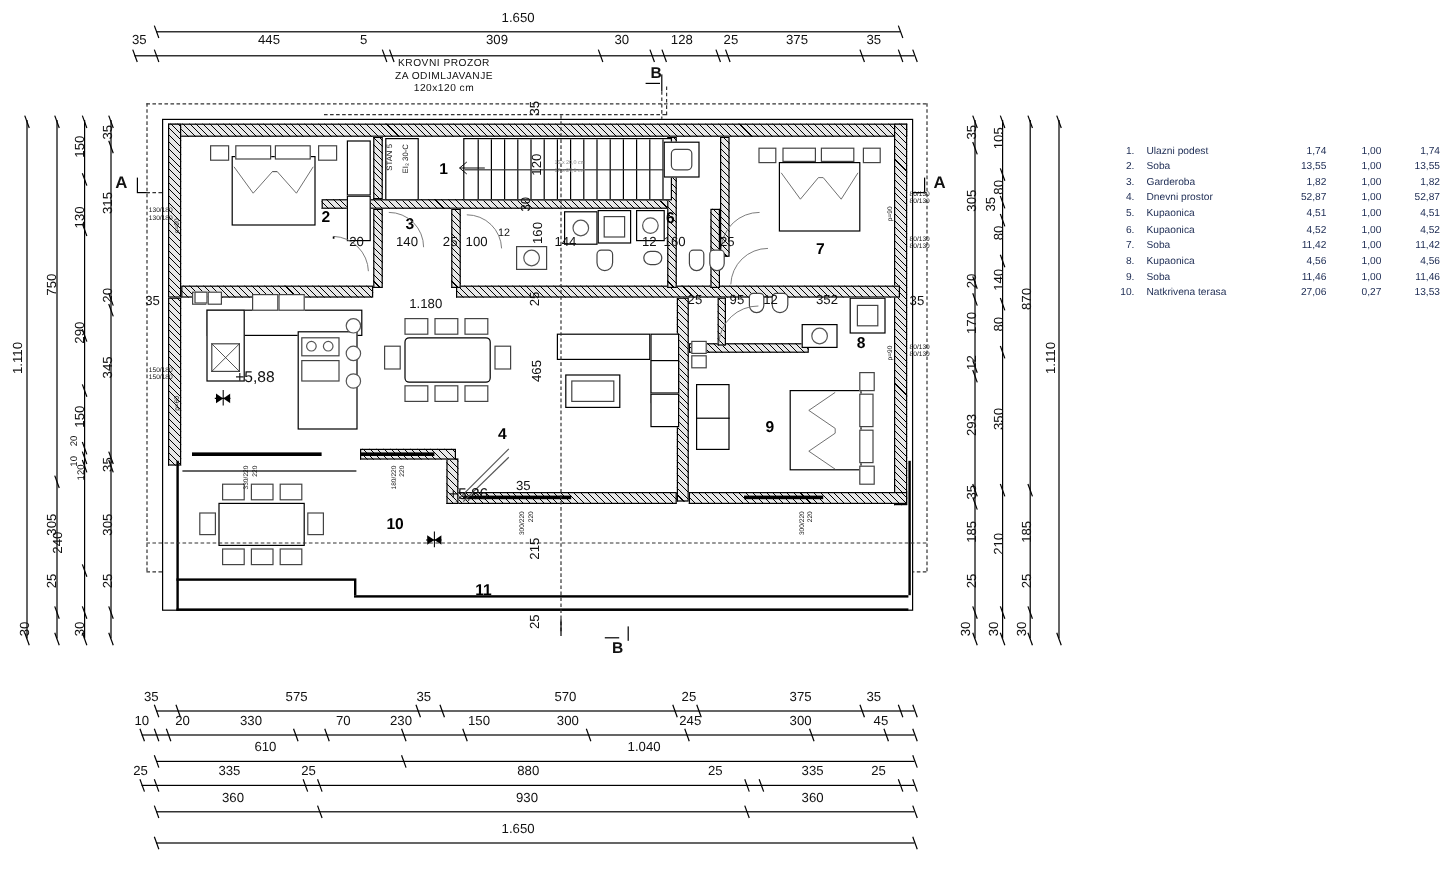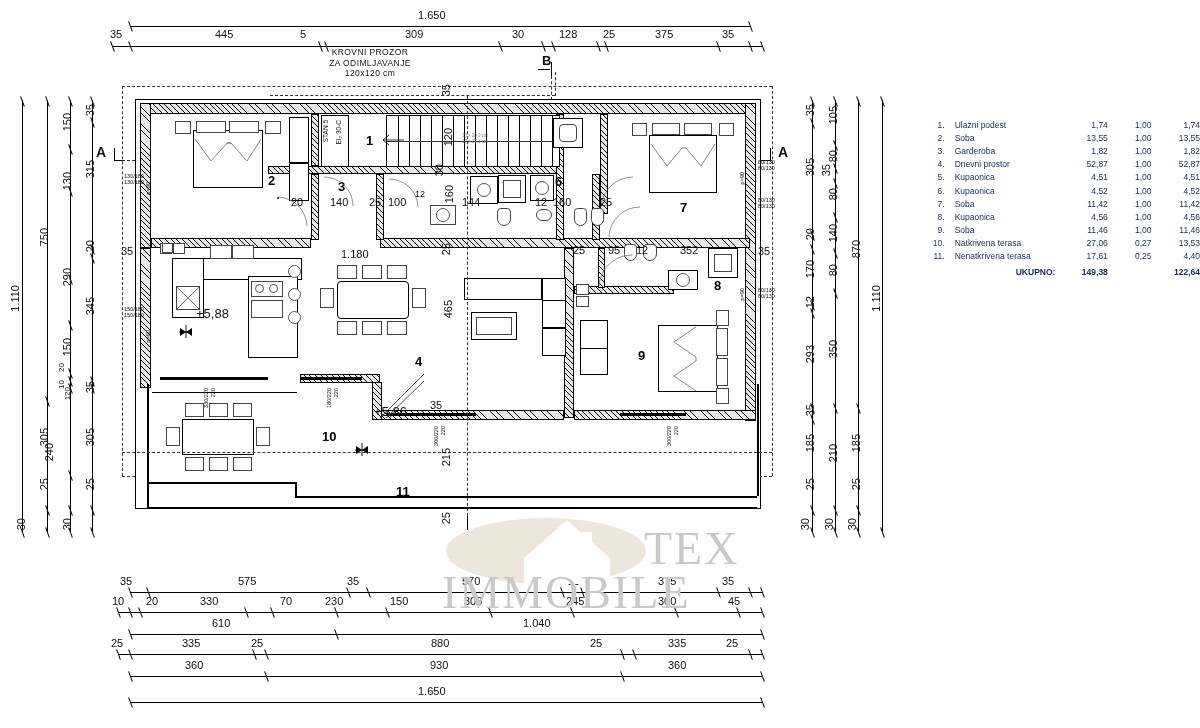--- a/index.html
+++ b/index.html
@@ -648,29 +648,20 @@
     <div class="lbl" style="left:185px;top:660px;">360</div>
     <div class="lbl" style="left:430px;top:660px;">930</div>
     <div class="lbl" style="left:668px;top:660px;">360</div>
 
     <div class="hline" style="left:130px;top:702px;width:632px;"></div>
     <div class="tickd" style="left:130px;top:697px;"></div>
     <div class="tickd" style="left:762px;top:697px;"></div>
     <div class="lbl" style="left:418px;top:686px;">1.650</div>
   </div>
 
-  <div id="wm">
-    <div class="oval" style="left:14px;top:6px;width:200px;height:66px;"></div>
-    <svg class="house" style="left:80px;top:6px;" width="110" height="66">
-      <path d="M55,2 L12,40 L12,66 L98,66 L98,40 Z" fill="#ffffff"></path>
-      <rect x="70" y="14" width="10" height="16" fill="#ffffff"></rect>
-    </svg>
-    <div class="wmtext" style="left:212px;top:14px;">TEX</div>
-    <div class="wmtext" style="left:10px;top:58px;">IMMOBILE</div>
-  </div>
 
   <div id="legend" style="left:924px;top:118px;">
     <table>
       <tbody>
         <tr>
           <td class="lg-no">1.</td>
           <td class="lg-nm">Ulazni podest</td>
           <td class="lg-a">1,74</td>
           <td class="lg-k">1,00</td>
           <td class="lg-t">1,74</td>
@@ -731,31 +722,17 @@
           <td class="lg-k">1,00</td>
           <td class="lg-t">11,46</td>
         </tr>
         <tr>
           <td class="lg-no">10.</td>
           <td class="lg-nm">Natkrivena terasa</td>
           <td class="lg-a">27,06</td>
           <td class="lg-k">0,27</td>
           <td class="lg-t">13,53</td>
         </tr>
-        <tr>
-          <td class="lg-no">11.</td>
-          <td class="lg-nm">Nenatkrivena terasa</td>
-          <td class="lg-a">17,61</td>
-          <td class="lg-k">0,25</td>
-          <td class="lg-t">4,40</td>
-        </tr>
-        <tr class="lg-b">
-          <td class="lg-no"></td>
-          <td class="lg-nm" style="text-align:right;padding-right:4px;">UKUPNO:</td>
-          <td class="lg-a">149,38</td>
-          <td class="lg-k"></td>
-          <td class="lg-t">122,64</td>
-        </tr>
       </tbody>
     </table>
   </div>
 
 </div>
 
 </body></html>

